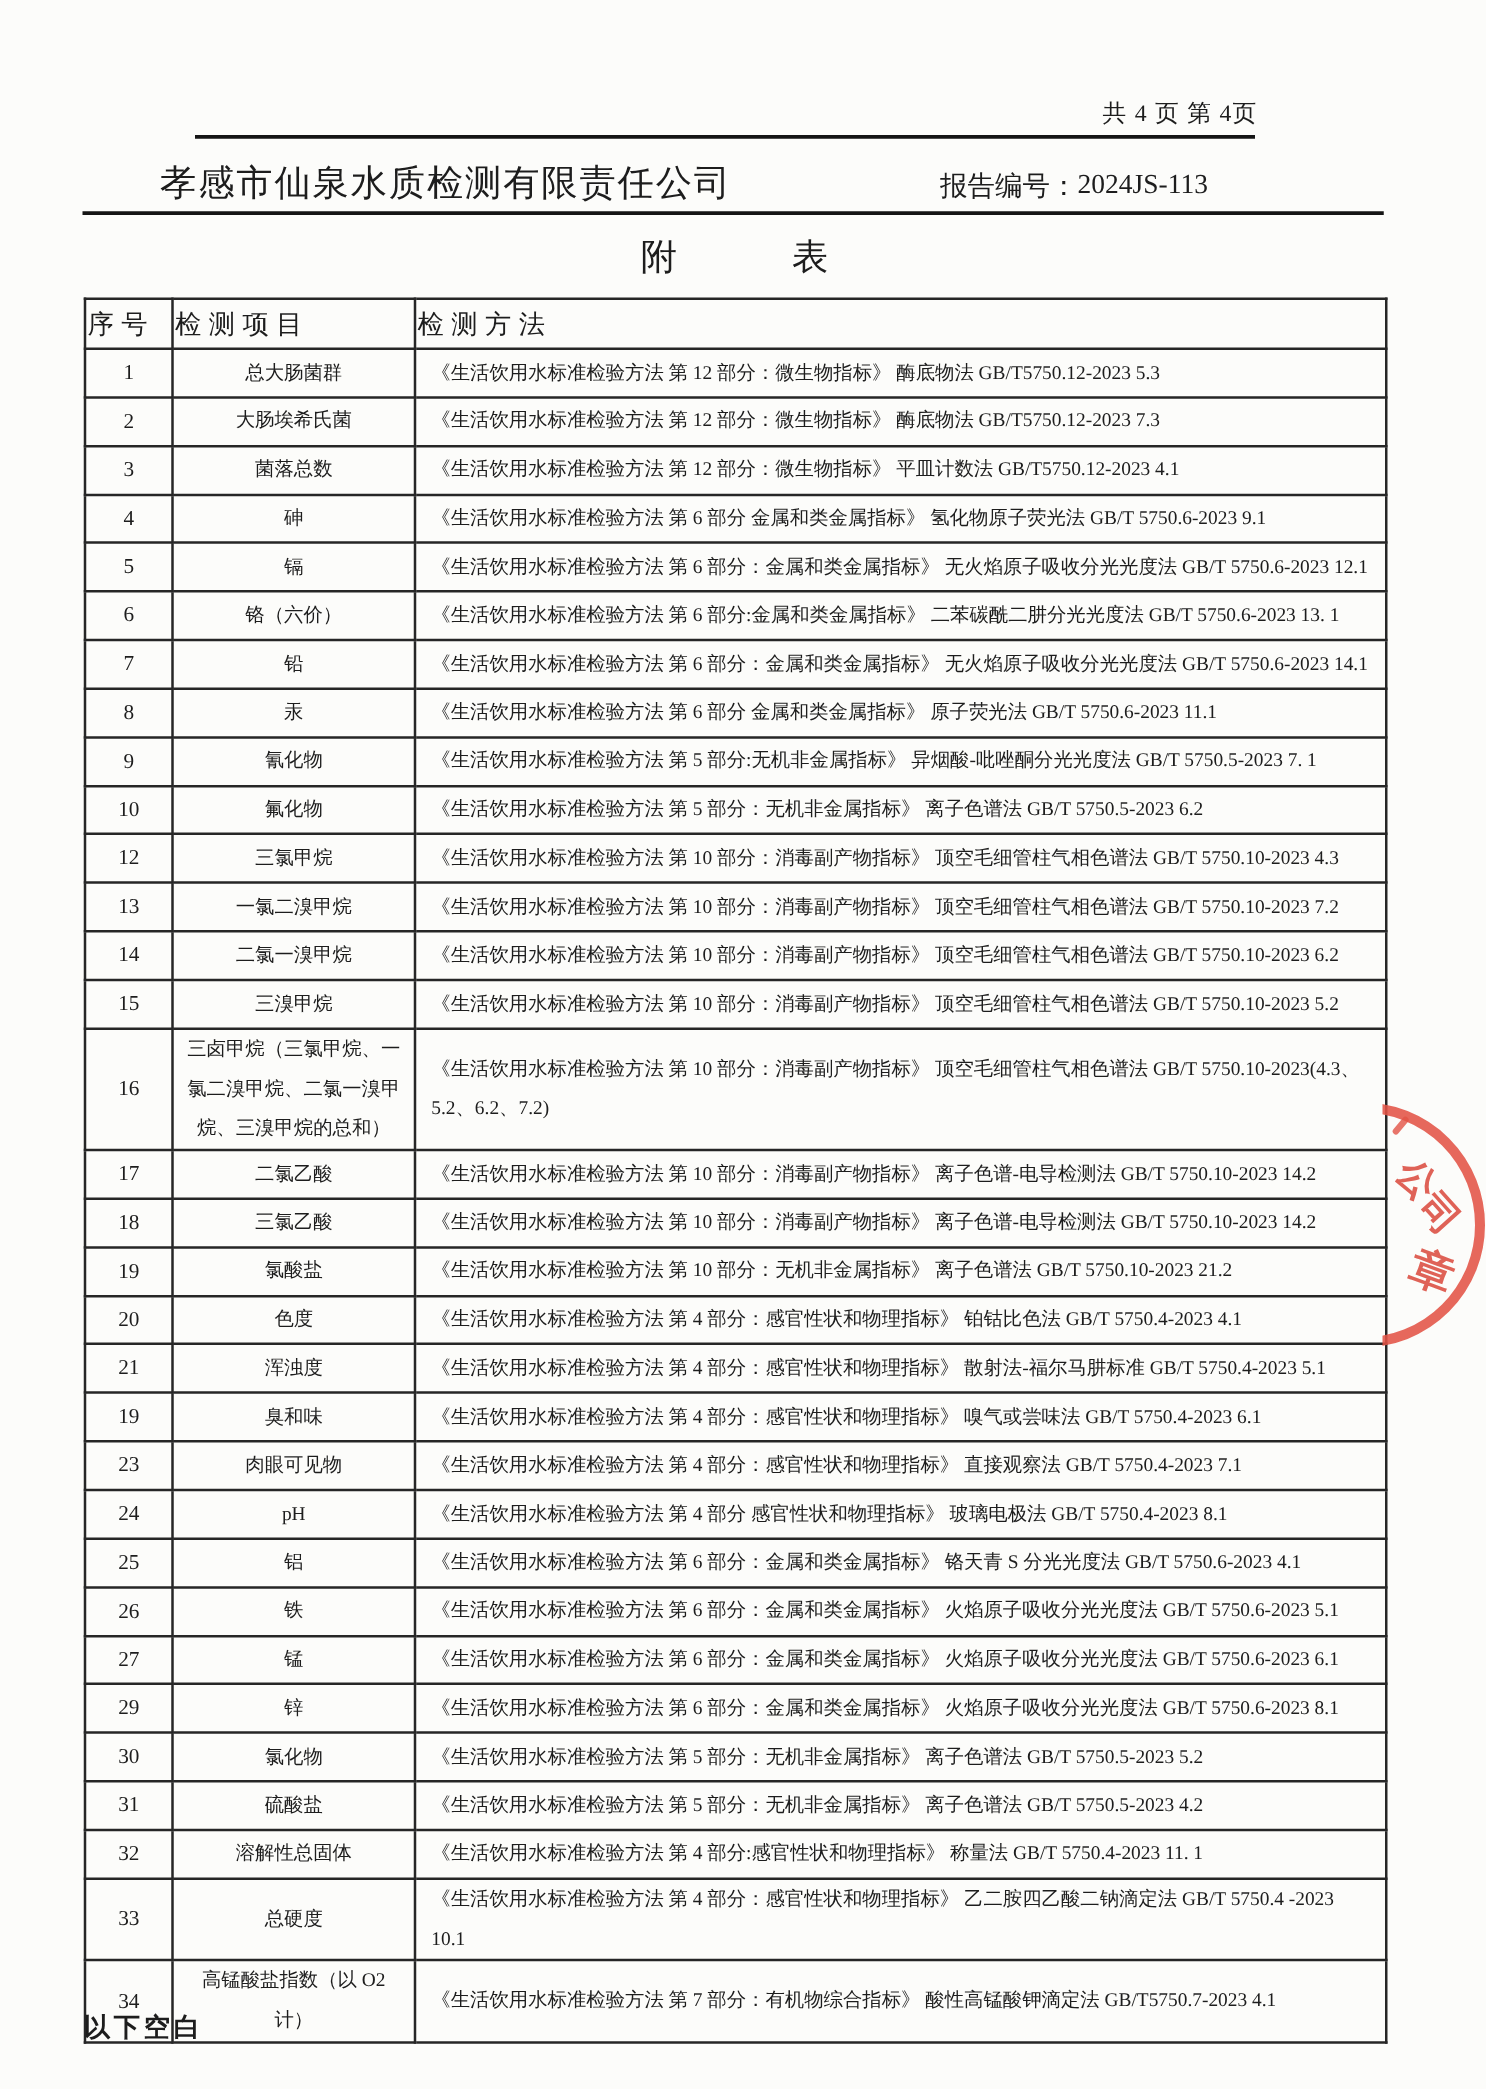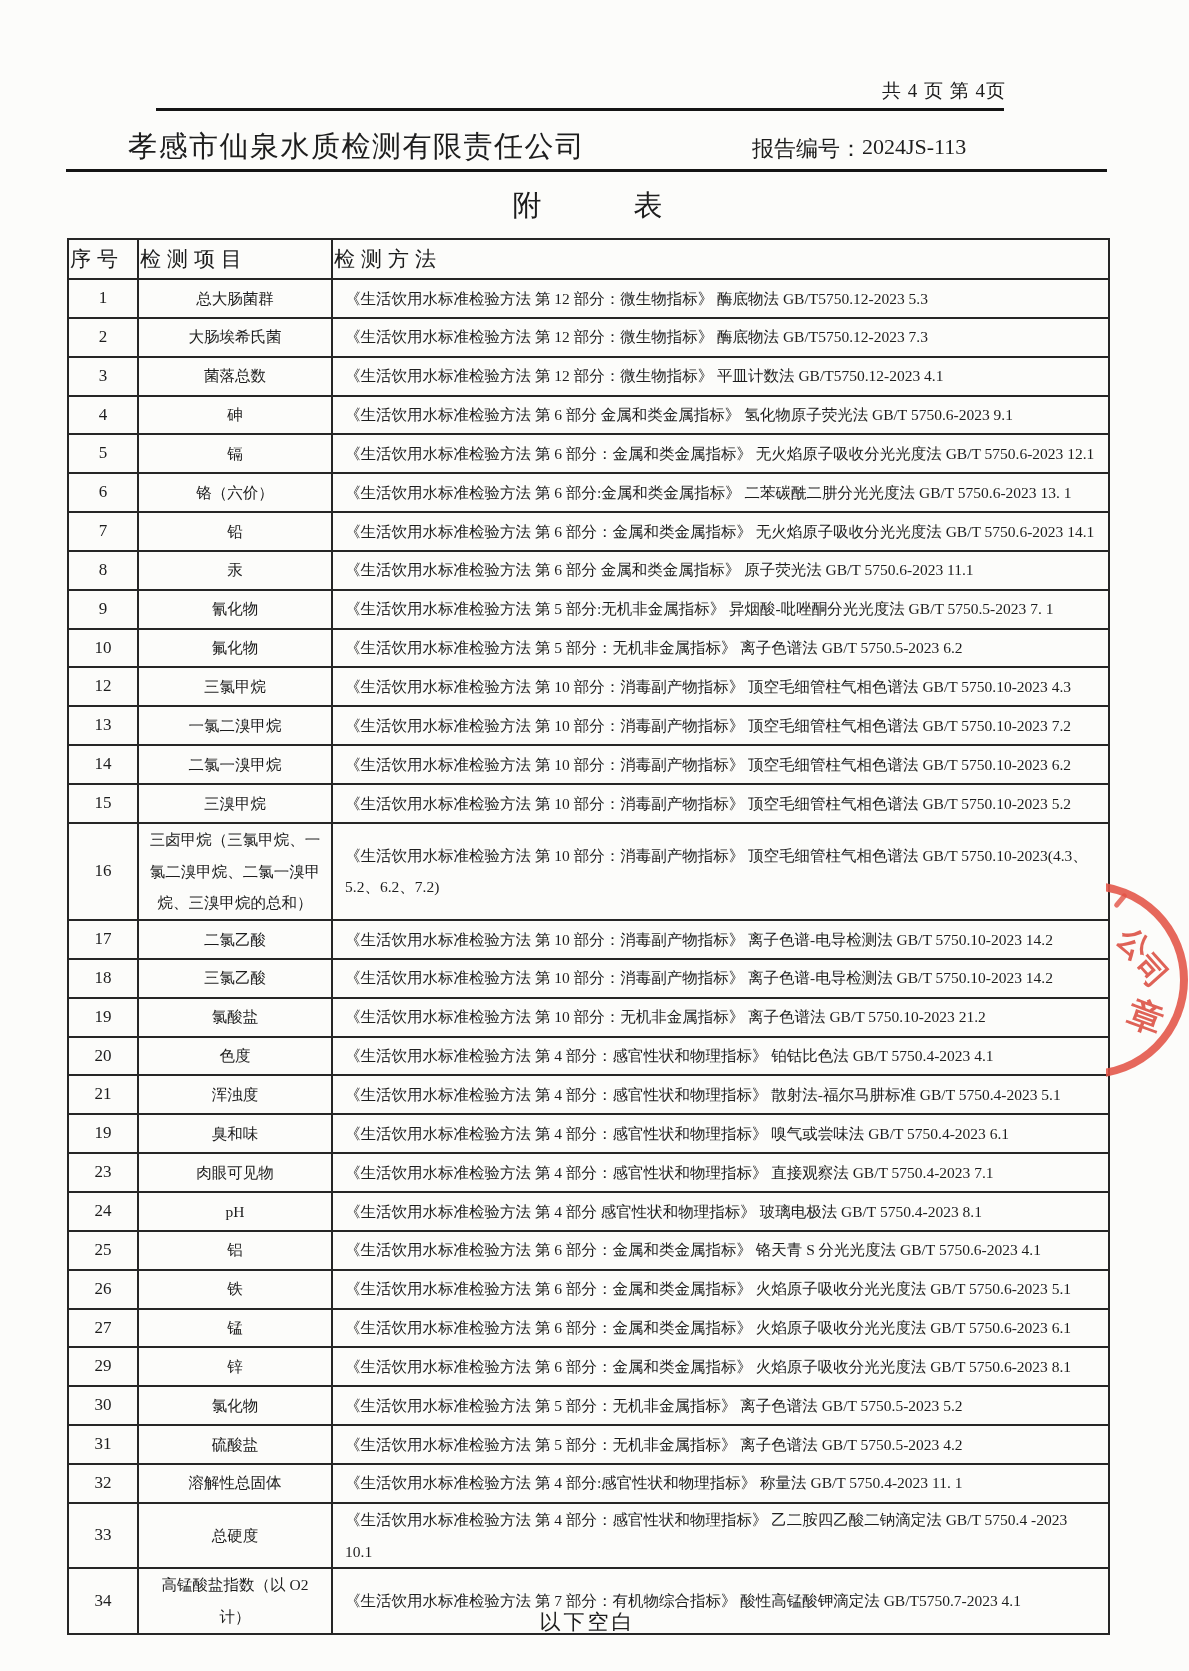--- a/index.html
+++ b/index.html
@@ -53,21 +53,21 @@
   .main-table thead th {
     height:36px; font-size:21px; letter-spacing:6px; text-align:left;
   }
   .main-table tbody tr { height:33px; }
   .main-table tbody td { font-size:15.5px; line-height:2.05; }
   td.cell-no   { text-align:center; font-size:17px !important; }
   td.cell-item { text-align:center; padding:0 6px; }
   td.cell-meth { text-align:left; padding:0 10px 0 12px;margin-top:12px; }
   .footer-note {
     position:absolute; top:1608px; left:67px; width:1041px;
-    text-align:center; font-size:21px; letter-spacing:3px;
+    text-align:left; font-size:21px; letter-spacing:3px;font-weight:bold;
   }
   
   .stamp-clip {
     position:absolute; left:1106px; top:870px; width:83px; height:222px;
     overflow:hidden; pointer-events:none;
   }
   .stamp-ring {
     position:absolute; left:-114px; top:12px; width:196px; height:196px;
     border:8px solid rgba(226,83,70,0.88); border-radius:50%;
     box-sizing:border-box;

